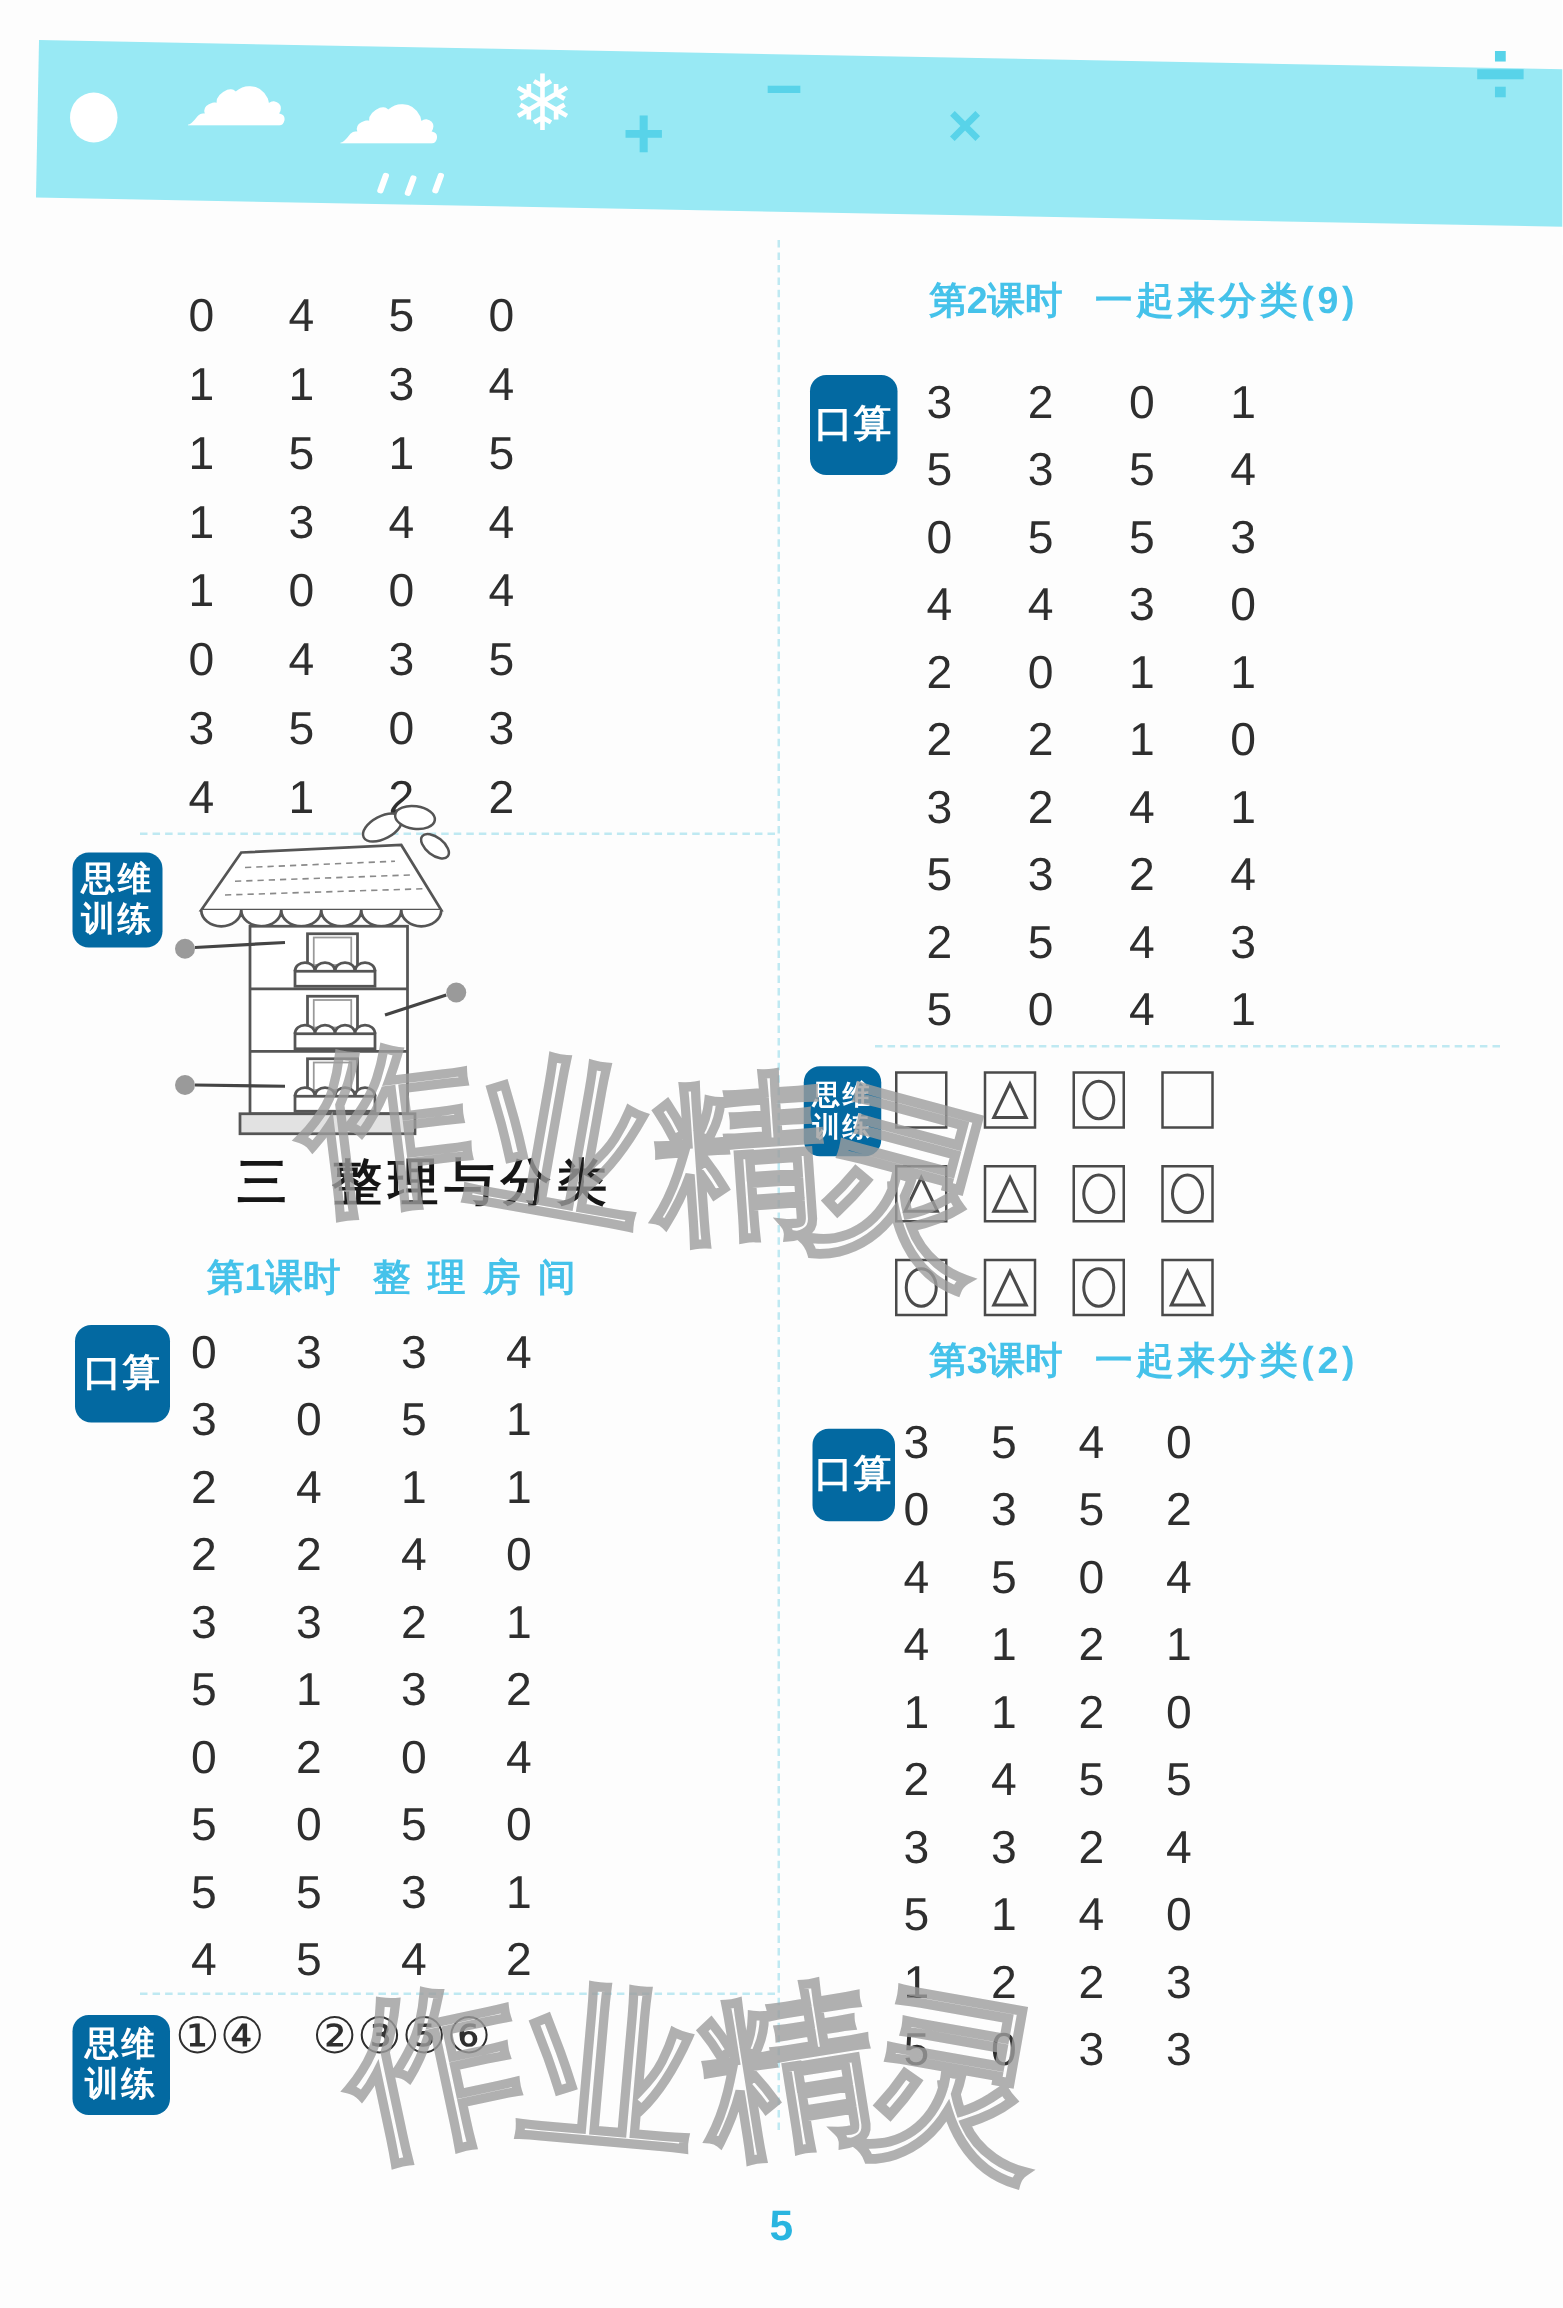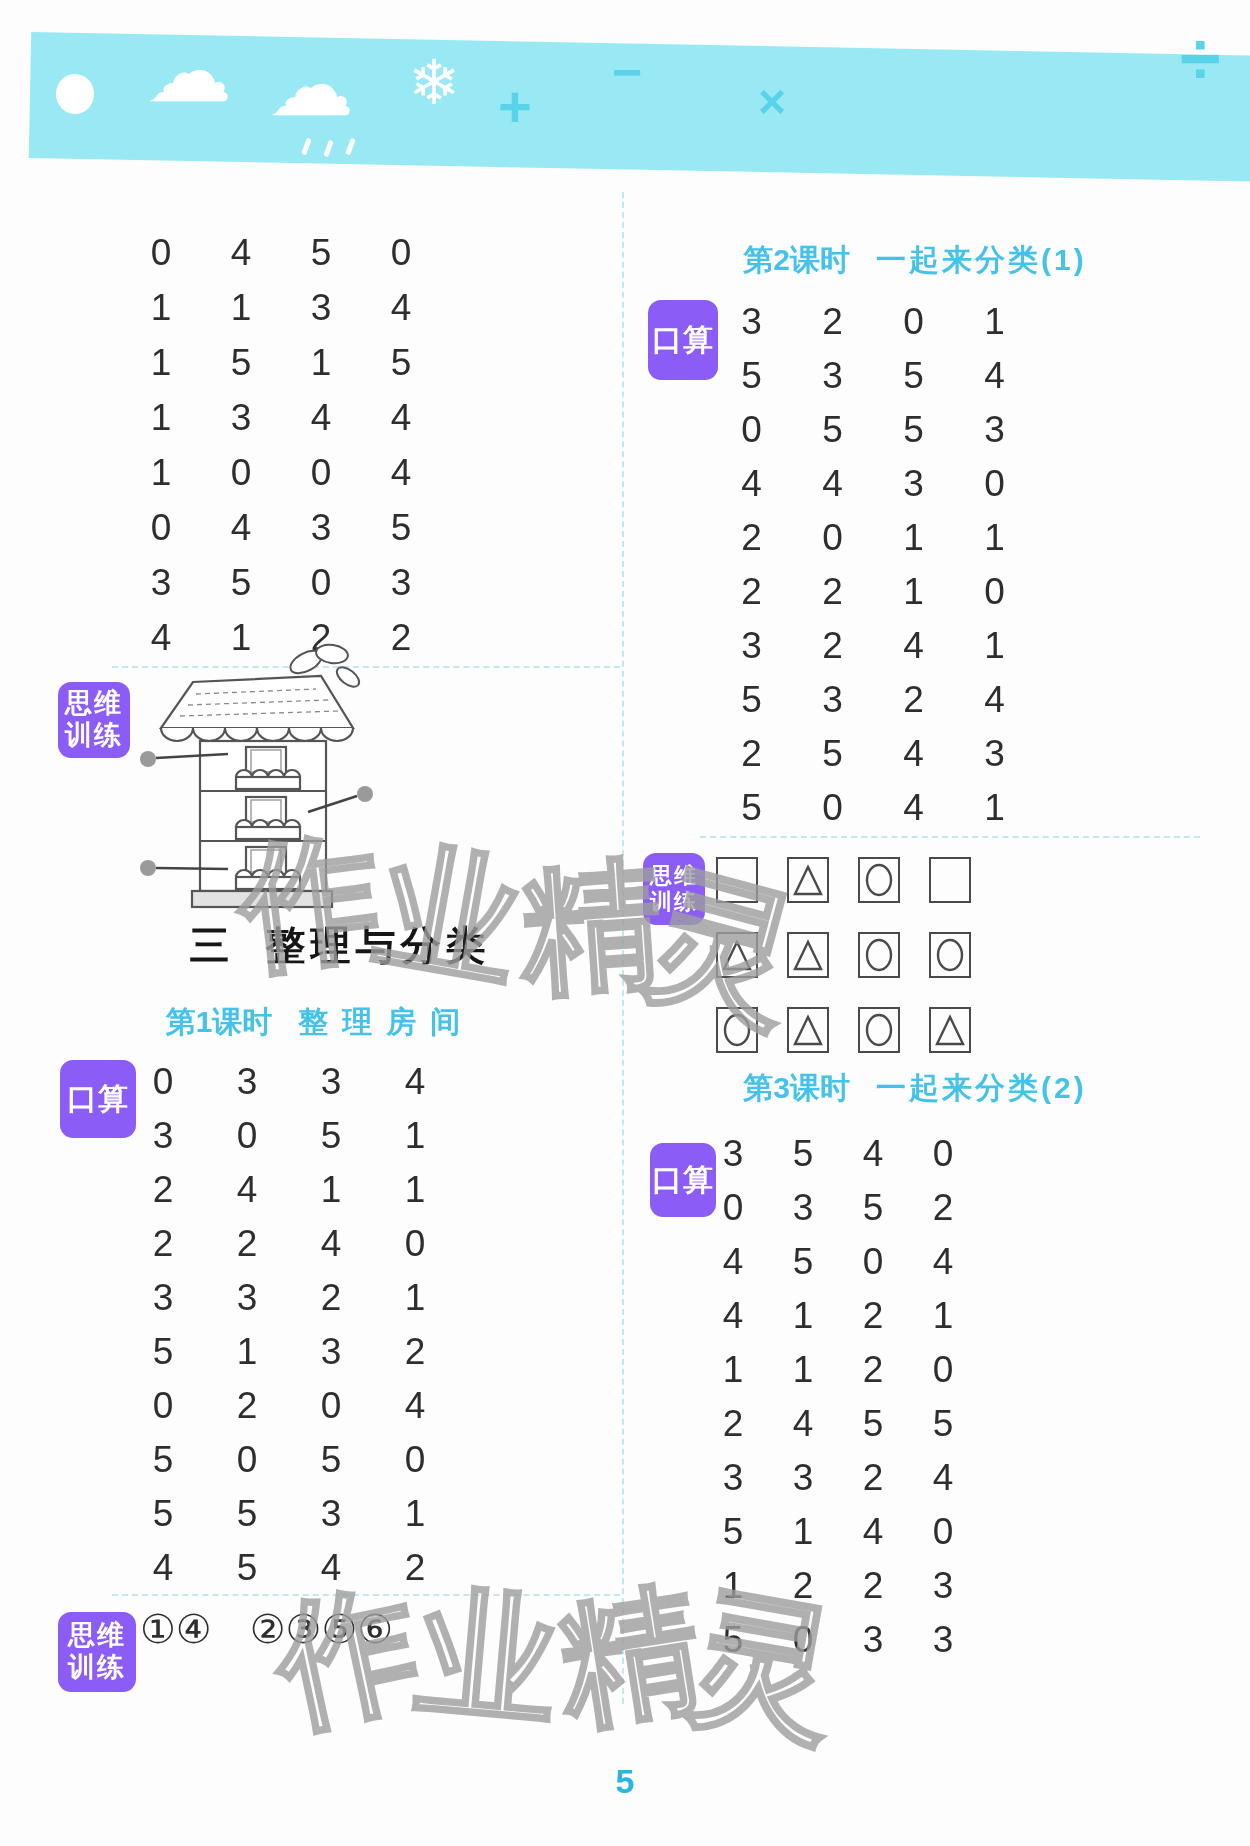--- a/index.html
+++ b/index.html
@@ -31,40 +31,40 @@
   
   .num-grid{position:absolute;}
   .num-row{display:grid;grid-template-columns:repeat(4,var(--cw));height:var(--rh);}
   .num-cell{display:flex;align-items:center;justify-content:center;
             font-size:37px;color:#2e2e2e;}
   .grid-a{--cw:80px;--rh:55px;left:121px;top:225px;}
   .grid-b{--cw:84px;--rh:54px;left:121px;top:1055px;}
   .grid-c{--cw:81px;--rh:54px;left:711px;top:295px;}
   .grid-d{--cw:70px;--rh:54px;left:698px;top:1127px;}
   
-  .stamp{position:absolute;background:#8b5cf6;border-radius:13px;color:#ffffff;font-weight:700;
+  .stamp{position:absolute;background:#0369a1;border-radius:13px;color:#ffffff;font-weight:700;
          display:flex;flex-direction:column;align-items:center;justify-content:center;line-height:1.18;}
   .stamp-oral{font-size:30px;letter-spacing:1px;}
   .stamp-think{font-size:27px;letter-spacing:2px;}
   #oral-1{left:60px;top:1060px;width:76px;height:78px;}
   #oral-2{left:648px;top:300px;width:70px;height:80px;}
   #oral-3{left:650px;top:1143px;width:66px;height:74px;}
   #think-1{left:58px;top:682px;width:72px;height:76px;}
   #think-2{left:643px;top:853px;width:62px;height:72px;font-size:22px;}
   #think-3{left:58px;top:1612px;width:78px;height:80px;}
   
   .section-title{position:absolute;left:140px;top:918px;width:400px;display:flex;
                  justify-content:center;gap:36px;font-size:40px;font-weight:800;color:#161616;}
   .section-title .s-name{letter-spacing:5px;}
   .lesson-title{position:absolute;display:flex;justify-content:center;align-items:baseline;gap:26px;
                 color:#45c2ea;font-size:30px;font-weight:700;width:470px;}
   .lesson-title .t-name{letter-spacing:3px;}
   #lesson1-title{left:85px;top:1002px;width:470px;}
   #lesson1-title .t-name{letter-spacing:14px;}
-  #lesson2-title{left:680px;top:240px;}
+  #lesson2-title{left:680px;top:220px;}
   #lesson3-title{left:680px;top:1068px;}
   
   .shape-grid{position:absolute;left:716px;top:857px;display:grid;
               grid-template-columns:repeat(4,42px);grid-auto-rows:46px;column-gap:29px;row-gap:29px;}
   .shape-box{border:2.5px solid #4a4a4a;background:transparent;display:flex;align-items:center;justify-content:center;}
   .shape-box svg{display:block;}
   
   .circled-row{position:absolute;left:140px;top:1606px;display:flex;gap:38px;
                font-family:"DejaVu Sans",sans-serif;font-size:40px;color:#2e2e2e;}
   
@@ -286,21 +286,21 @@
     <span>思维</span>
     <span>训练</span>
   </div>
   <div class="circled-row">
     <span>①④</span>
     <span>②③⑤⑥</span>
   </div>
 
   <div class="lesson-title" id="lesson2-title">
     <span class="t-prefix">第2课时</span>
-    <span class="t-name">一起来分类(1)</span>
+    <span class="t-name">一起来分类(9)</span>
   </div>
   <div class="stamp stamp-oral" id="oral-2">
     <span>口算</span>
   </div>
   <div class="num-grid grid-c">
       <div class="num-row">
         <span class="num-cell">3</span>
         <span class="num-cell">2</span>
         <span class="num-cell">0</span>
         <span class="num-cell">1</span>

